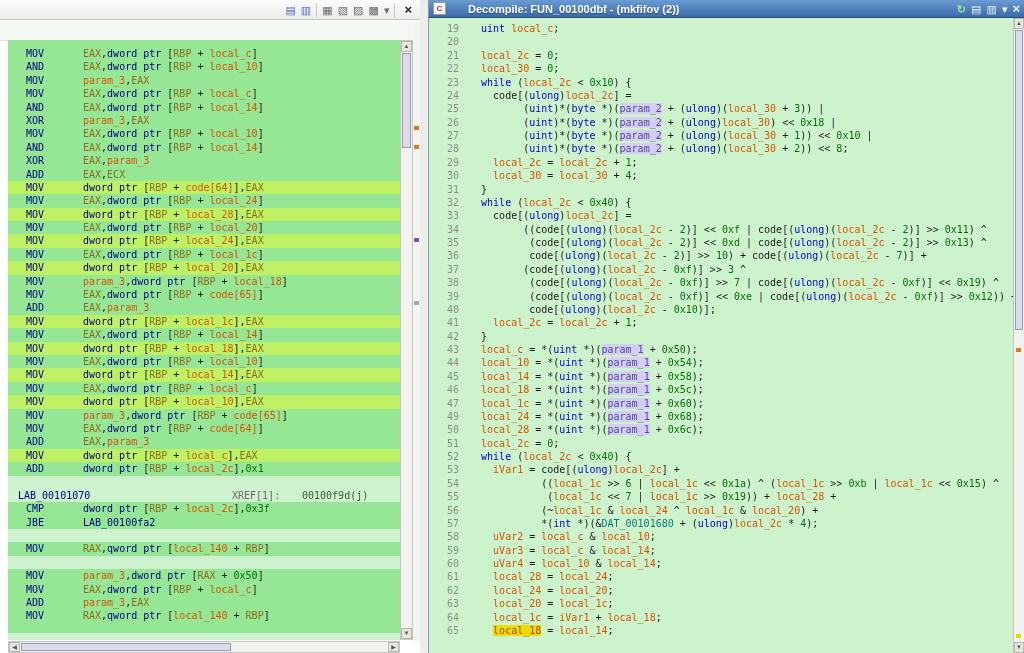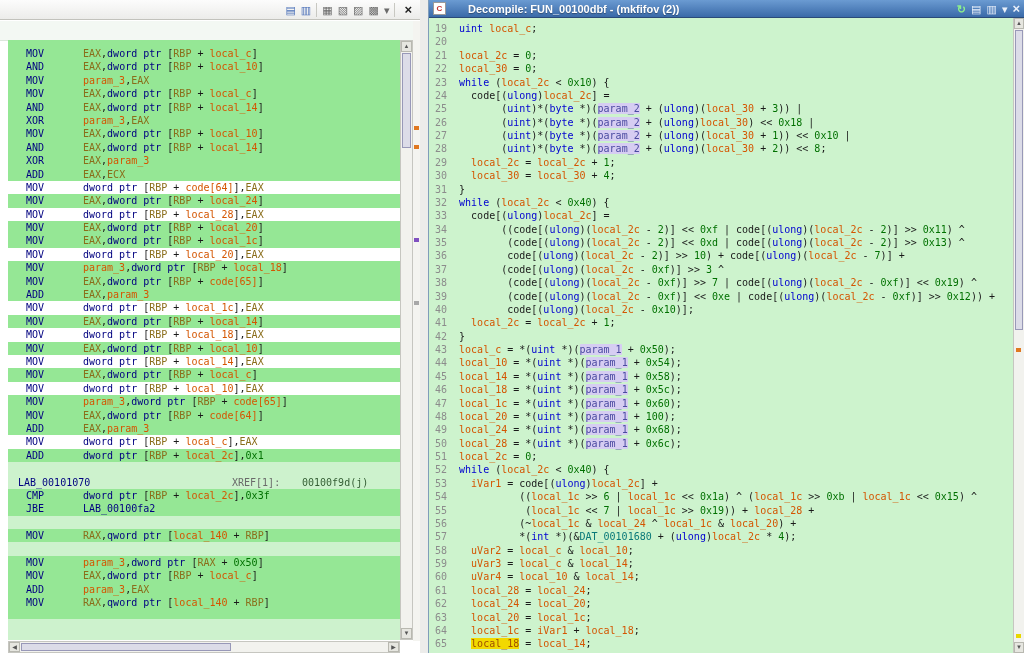--- a/index.html
+++ b/index.html
@@ -12,21 +12,21 @@
              display:flex;align-items:center;justify-content:flex-end;padding-right:4px;box-sizing:border-box;gap:5px;}
   .l-toolbar .icon{font-size:11px;color:#6a6a6a;line-height:18px;cursor:default;}
   .l-toolbar .icon.c-blue{color:#4a6fb8;}
   .l-toolbar .icon.c-close{color:#222;font-weight:bold;font-size:13px;margin-left:4px;margin-right:4px;}
   .l-toolbar .sep{width:1px;height:14px;background:#c8c8c2;display:inline-block;}
   .l-subhead{position:absolute;left:0;top:21px;width:413px;height:19px;background:#f3f8f3;border-bottom:1px solid #dce6dc;}
   .asm-wrap{position:absolute;left:8px;top:40px;width:392px;height:600px;overflow:hidden;background:#cdf2cd;}
   .lrow{height:13.4px;line-height:13.4px;white-space:pre;overflow:hidden;position:relative;
         font-family:"DejaVu Sans Mono",monospace;font-size:10px;color:#1a1a1a;padding-left:8px;}
   .lrow.hl{background:#95e795;}
-  .lrow.hl.shade{background:#ffffff;}
+  .lrow.hl.shade{background:#bef264;}
   .mn{display:inline-block;width:57px;padding-left:10px;}
   .tk-m{color:#000080;}
   .tk-r{color:#8a6d1a;}
   .tk-w{color:#000080;}
   .tk-v{color:#d45500;}
   .tk-n{color:#007000;}
   .tk-t{color:#1a1a1a;}
   .tk-k{color:#0000d0;}
   .tk-g{color:#087878;}
   .tk-p{color:#4a4aa0;background:#d6cdf2;border-radius:1px;}
@@ -64,21 +64,21 @@
            text-shadow:0 1px 1px rgba(0,0,0,0.35);}
   .decomp-icon{width:11px;height:11px;background:#ffffff;border:1px solid #999;font-size:8px;line-height:11px;
                text-align:center;color:#c03030;font-weight:bold;}
   .r-icons{margin-left:auto;display:flex;align-items:center;gap:5px;}
   .r-icons .icon{font-size:11px;color:#eaf0fa;line-height:16px;cursor:default;}
   .r-icons .icon.green{color:#8cf08c;font-weight:bold;}
   .r-icons .icon.c-close{font-weight:bold;font-size:13px;}
   .dlines{position:absolute;left:0;top:18px;width:585px;height:635px;overflow:hidden;padding-top:4px;box-sizing:border-box;}
   .dline{height:13.38px;line-height:13.38px;white-space:pre;font-family:"DejaVu Sans Mono",monospace;
          font-size:10px;color:#1a1a1a;}
-  .ln{display:inline-block;width:16px;text-align:right;margin-right:0;padding-left:2px;color:#8c8c8c;}
+  .ln{display:inline-block;width:16px;text-align:center;margin-right:8px;padding-left:16px;color:#8c8c8c;}
   .r-vscroll{position:absolute;right:0;top:18px;width:11px;height:635px;background:#f2f2ee;
              border-left:1px solid #c6c6c0;box-sizing:border-box;}
 </style>
 </head>
 <body>
 
 <div class="left-panel">
   <div class="l-toolbar">
       <span class="icon c-blue">▤</span>
       <span class="icon c-blue">▥</span>
@@ -101,20 +101,21 @@
       <div class="lrow hl"><span class="tk-m mn">AND</span><span class="ops"><span class="tk-r">EAX</span><span class="tk-t">,</span><span class="tk-w">dword ptr </span><span class="tk-t">[</span><span class="tk-r">RBP</span><span class="tk-t"> + </span><span class="tk-v">local_14</span><span class="tk-t">]</span></span></div>
       <div class="lrow hl"><span class="tk-m mn">XOR</span><span class="ops"><span class="tk-v">param_3</span><span class="tk-t">,</span><span class="tk-r">EAX</span></span></div>
       <div class="lrow hl"><span class="tk-m mn">MOV</span><span class="ops"><span class="tk-r">EAX</span><span class="tk-t">,</span><span class="tk-w">dword ptr </span><span class="tk-t">[</span><span class="tk-r">RBP</span><span class="tk-t"> + </span><span class="tk-v">local_10</span><span class="tk-t">]</span></span></div>
       <div class="lrow hl"><span class="tk-m mn">AND</span><span class="ops"><span class="tk-r">EAX</span><span class="tk-t">,</span><span class="tk-w">dword ptr </span><span class="tk-t">[</span><span class="tk-r">RBP</span><span class="tk-t"> + </span><span class="tk-v">local_14</span><span class="tk-t">]</span></span></div>
       <div class="lrow hl"><span class="tk-m mn">XOR</span><span class="ops"><span class="tk-r">EAX</span><span class="tk-t">,</span><span class="tk-v">param_3</span></span></div>
       <div class="lrow hl"><span class="tk-m mn">ADD</span><span class="ops"><span class="tk-r">EAX</span><span class="tk-t">,</span><span class="tk-r">ECX</span></span></div>
       <div class="lrow hl shade"><span class="tk-m mn">MOV</span><span class="ops"><span class="tk-w">dword ptr </span><span class="tk-t">[</span><span class="tk-r">RBP</span><span class="tk-t"> + </span><span class="tk-v">code[64]</span><span class="tk-t">],</span><span class="tk-r">EAX</span></span></div>
       <div class="lrow hl"><span class="tk-m mn">MOV</span><span class="ops"><span class="tk-r">EAX</span><span class="tk-t">,</span><span class="tk-w">dword ptr </span><span class="tk-t">[</span><span class="tk-r">RBP</span><span class="tk-t"> + </span><span class="tk-v">local_24</span><span class="tk-t">]</span></span></div>
       <div class="lrow hl shade"><span class="tk-m mn">MOV</span><span class="ops"><span class="tk-w">dword ptr </span><span class="tk-t">[</span><span class="tk-r">RBP</span><span class="tk-t"> + </span><span class="tk-v">local_28</span><span class="tk-t">],</span><span class="tk-r">EAX</span></span></div>
       <div class="lrow hl"><span class="tk-m mn">MOV</span><span class="ops"><span class="tk-r">EAX</span><span class="tk-t">,</span><span class="tk-w">dword ptr </span><span class="tk-t">[</span><span class="tk-r">RBP</span><span class="tk-t"> + </span><span class="tk-v">local_20</span><span class="tk-t">]</span></span></div>
+      <div class="lrow hl shade"><span class="tk-m mn">MOV</span><span class="ops"><span class="tk-w">dword ptr </span><span class="tk-t">[</span><span class="tk-r">RBP</span><span class="tk-t"> + </span><span class="tk-v">local_24</span><span class="tk-t">],</span><span class="tk-r">EAX</span></span></div>
       <div class="lrow hl"><span class="tk-m mn">MOV</span><span class="ops"><span class="tk-r">EAX</span><span class="tk-t">,</span><span class="tk-w">dword ptr </span><span class="tk-t">[</span><span class="tk-r">RBP</span><span class="tk-t"> + </span><span class="tk-v">local_1c</span><span class="tk-t">]</span></span></div>
       <div class="lrow hl shade"><span class="tk-m mn">MOV</span><span class="ops"><span class="tk-w">dword ptr </span><span class="tk-t">[</span><span class="tk-r">RBP</span><span class="tk-t"> + </span><span class="tk-v">local_20</span><span class="tk-t">],</span><span class="tk-r">EAX</span></span></div>
       <div class="lrow hl"><span class="tk-m mn">MOV</span><span class="ops"><span class="tk-v">param_3</span><span class="tk-t">,</span><span class="tk-w">dword ptr </span><span class="tk-t">[</span><span class="tk-r">RBP</span><span class="tk-t"> + </span><span class="tk-v">local_18</span><span class="tk-t">]</span></span></div>
       <div class="lrow hl"><span class="tk-m mn">MOV</span><span class="ops"><span class="tk-r">EAX</span><span class="tk-t">,</span><span class="tk-w">dword ptr </span><span class="tk-t">[</span><span class="tk-r">RBP</span><span class="tk-t"> + </span><span class="tk-v">code[65]</span><span class="tk-t">]</span></span></div>
       <div class="lrow hl"><span class="tk-m mn">ADD</span><span class="ops"><span class="tk-r">EAX</span><span class="tk-t">,</span><span class="tk-v">param_3</span></span></div>
       <div class="lrow hl shade"><span class="tk-m mn">MOV</span><span class="ops"><span class="tk-w">dword ptr </span><span class="tk-t">[</span><span class="tk-r">RBP</span><span class="tk-t"> + </span><span class="tk-v">local_1c</span><span class="tk-t">],</span><span class="tk-r">EAX</span></span></div>
       <div class="lrow hl"><span class="tk-m mn">MOV</span><span class="ops"><span class="tk-r">EAX</span><span class="tk-t">,</span><span class="tk-w">dword ptr </span><span class="tk-t">[</span><span class="tk-r">RBP</span><span class="tk-t"> + </span><span class="tk-v">local_14</span><span class="tk-t">]</span></span></div>
       <div class="lrow hl shade"><span class="tk-m mn">MOV</span><span class="ops"><span class="tk-w">dword ptr </span><span class="tk-t">[</span><span class="tk-r">RBP</span><span class="tk-t"> + </span><span class="tk-v">local_18</span><span class="tk-t">],</span><span class="tk-r">EAX</span></span></div>
       <div class="lrow hl"><span class="tk-m mn">MOV</span><span class="ops"><span class="tk-r">EAX</span><span class="tk-t">,</span><span class="tk-w">dword ptr </span><span class="tk-t">[</span><span class="tk-r">RBP</span><span class="tk-t"> + </span><span class="tk-v">local_10</span><span class="tk-t">]</span></span></div>
       <div class="lrow hl shade"><span class="tk-m mn">MOV</span><span class="ops"><span class="tk-w">dword ptr </span><span class="tk-t">[</span><span class="tk-r">RBP</span><span class="tk-t"> + </span><span class="tk-v">local_14</span><span class="tk-t">],</span><span class="tk-r">EAX</span></span></div>
@@ -196,21 +197,20 @@
       <div class="dline"><span class="ln">38</span><span class="lc"><span class="tk-t">          (</span><span class="tk-t">code</span><span class="tk-t">[(</span><span class="tk-k">ulong</span><span class="tk-t">)(</span><span class="tk-v">local_2c</span><span class="tk-t"> - </span><span class="tk-n">0xf</span><span class="tk-t">)] &gt;&gt; </span><span class="tk-n">7</span><span class="tk-t"> | </span><span class="tk-t">code</span><span class="tk-t">[(</span><span class="tk-k">ulong</span><span class="tk-t">)(</span><span class="tk-v">local_2c</span><span class="tk-t"> - </span><span class="tk-n">0xf</span><span class="tk-t">)] &lt;&lt; </span><span class="tk-n">0x19</span><span class="tk-t">) ^</span></span></div>
       <div class="dline"><span class="ln">39</span><span class="lc"><span class="tk-t">          (</span><span class="tk-t">code</span><span class="tk-t">[(</span><span class="tk-k">ulong</span><span class="tk-t">)(</span><span class="tk-v">local_2c</span><span class="tk-t"> - </span><span class="tk-n">0xf</span><span class="tk-t">)] &lt;&lt; </span><span class="tk-n">0xe</span><span class="tk-t"> | </span><span class="tk-t">code</span><span class="tk-t">[(</span><span class="tk-k">ulong</span><span class="tk-t">)(</span><span class="tk-v">local_2c</span><span class="tk-t"> - </span><span class="tk-n">0xf</span><span class="tk-t">)] &gt;&gt; </span><span class="tk-n">0x12</span><span class="tk-t">)) +</span></span></div>
       <div class="dline"><span class="ln">40</span><span class="lc"><span class="tk-t">          </span><span class="tk-t">code</span><span class="tk-t">[(</span><span class="tk-k">ulong</span><span class="tk-t">)(</span><span class="tk-v">local_2c</span><span class="tk-t"> - </span><span class="tk-n">0x10</span><span class="tk-t">)];</span></span></div>
       <div class="dline"><span class="ln">41</span><span class="lc"><span class="tk-t">    </span><span class="tk-v">local_2c</span><span class="tk-t"> = </span><span class="tk-v">local_2c</span><span class="tk-t"> + </span><span class="tk-n">1</span><span class="tk-t">;</span></span></div>
       <div class="dline"><span class="ln">42</span><span class="lc"><span class="tk-t">  }</span></span></div>
       <div class="dline"><span class="ln">43</span><span class="lc"><span class="tk-t">  </span><span class="tk-v">local_c</span><span class="tk-t"> = *(</span><span class="tk-k">uint</span><span class="tk-t"> *)(</span><span class="tk-p">param_1</span><span class="tk-t"> + </span><span class="tk-n">0x50</span><span class="tk-t">);</span></span></div>
       <div class="dline"><span class="ln">44</span><span class="lc"><span class="tk-t">  </span><span class="tk-v">local_10</span><span class="tk-t"> = *(</span><span class="tk-k">uint</span><span class="tk-t"> *)(</span><span class="tk-p">param_1</span><span class="tk-t"> + </span><span class="tk-n">0x54</span><span class="tk-t">);</span></span></div>
       <div class="dline"><span class="ln">45</span><span class="lc"><span class="tk-t">  </span><span class="tk-v">local_14</span><span class="tk-t"> = *(</span><span class="tk-k">uint</span><span class="tk-t"> *)(</span><span class="tk-p">param_1</span><span class="tk-t"> + </span><span class="tk-n">0x58</span><span class="tk-t">);</span></span></div>
       <div class="dline"><span class="ln">46</span><span class="lc"><span class="tk-t">  </span><span class="tk-v">local_18</span><span class="tk-t"> = *(</span><span class="tk-k">uint</span><span class="tk-t"> *)(</span><span class="tk-p">param_1</span><span class="tk-t"> + </span><span class="tk-n">0x5c</span><span class="tk-t">);</span></span></div>
       <div class="dline"><span class="ln">47</span><span class="lc"><span class="tk-t">  </span><span class="tk-v">local_1c</span><span class="tk-t"> = *(</span><span class="tk-k">uint</span><span class="tk-t"> *)(</span><span class="tk-p">param_1</span><span class="tk-t"> + </span><span class="tk-n">0x60</span><span class="tk-t">);</span></span></div>
-      <div class="dline"><span class="ln">48</span><span class="lc"><span class="tk-t">  </span><span class="tk-v">local_20</span><span class="tk-t"> = *(</span><span class="tk-k">uint</span><span class="tk-t"> *)(</span><span class="tk-p">param_1</span><span class="tk-t"> + </span><span class="tk-n">100</span><span class="tk-t">);</span></span></div>
       <div class="dline"><span class="ln">49</span><span class="lc"><span class="tk-t">  </span><span class="tk-v">local_24</span><span class="tk-t"> = *(</span><span class="tk-k">uint</span><span class="tk-t"> *)(</span><span class="tk-p">param_1</span><span class="tk-t"> + </span><span class="tk-n">0x68</span><span class="tk-t">);</span></span></div>
       <div class="dline"><span class="ln">50</span><span class="lc"><span class="tk-t">  </span><span class="tk-v">local_28</span><span class="tk-t"> = *(</span><span class="tk-k">uint</span><span class="tk-t"> *)(</span><span class="tk-p">param_1</span><span class="tk-t"> + </span><span class="tk-n">0x6c</span><span class="tk-t">);</span></span></div>
       <div class="dline"><span class="ln">51</span><span class="lc"><span class="tk-t">  </span><span class="tk-v">local_2c</span><span class="tk-t"> = </span><span class="tk-n">0</span><span class="tk-t">;</span></span></div>
       <div class="dline"><span class="ln">52</span><span class="lc"><span class="tk-t">  </span><span class="tk-k">while</span><span class="tk-t"> (</span><span class="tk-v">local_2c</span><span class="tk-t"> &lt; </span><span class="tk-n">0x40</span><span class="tk-t">) {</span></span></div>
       <div class="dline"><span class="ln">53</span><span class="lc"><span class="tk-t">    </span><span class="tk-v">iVar1</span><span class="tk-t"> = </span><span class="tk-t">code</span><span class="tk-t">[(</span><span class="tk-k">ulong</span><span class="tk-t">)</span><span class="tk-v">local_2c</span><span class="tk-t">] +</span></span></div>
       <div class="dline"><span class="ln">54</span><span class="lc"><span class="tk-t">            ((</span><span class="tk-v">local_1c</span><span class="tk-t"> &gt;&gt; </span><span class="tk-n">6</span><span class="tk-t"> | </span><span class="tk-v">local_1c</span><span class="tk-t"> &lt;&lt; </span><span class="tk-n">0x1a</span><span class="tk-t">) ^ (</span><span class="tk-v">local_1c</span><span class="tk-t"> &gt;&gt; </span><span class="tk-n">0xb</span><span class="tk-t"> | </span><span class="tk-v">local_1c</span><span class="tk-t"> &lt;&lt; </span><span class="tk-n">0x15</span><span class="tk-t">) ^</span></span></div>
       <div class="dline"><span class="ln">55</span><span class="lc"><span class="tk-t">             (</span><span class="tk-v">local_1c</span><span class="tk-t"> &lt;&lt; </span><span class="tk-n">7</span><span class="tk-t"> | </span><span class="tk-v">local_1c</span><span class="tk-t"> &gt;&gt; </span><span class="tk-n">0x19</span><span class="tk-t">)) + </span><span class="tk-v">local_28</span><span class="tk-t"> +</span></span></div>
       <div class="dline"><span class="ln">56</span><span class="lc"><span class="tk-t">            (~</span><span class="tk-v">local_1c</span><span class="tk-t"> &amp; </span><span class="tk-v">local_24</span><span class="tk-t"> ^ </span><span class="tk-v">local_1c</span><span class="tk-t"> &amp; </span><span class="tk-v">local_20</span><span class="tk-t">) +</span></span></div>
       <div class="dline"><span class="ln">57</span><span class="lc"><span class="tk-t">            *(</span><span class="tk-k">int</span><span class="tk-t"> *)(&amp;</span><span class="tk-g">DAT_00101680</span><span class="tk-t"> + (</span><span class="tk-k">ulong</span><span class="tk-t">)</span><span class="tk-v">local_2c</span><span class="tk-t"> * </span><span class="tk-n">4</span><span class="tk-t">);</span></span></div>
       <div class="dline"><span class="ln">58</span><span class="lc"><span class="tk-t">    </span><span class="tk-v">uVar2</span><span class="tk-t"> = </span><span class="tk-v">local_c</span><span class="tk-t"> &amp; </span><span class="tk-v">local_10</span><span class="tk-t">;</span></span></div>

